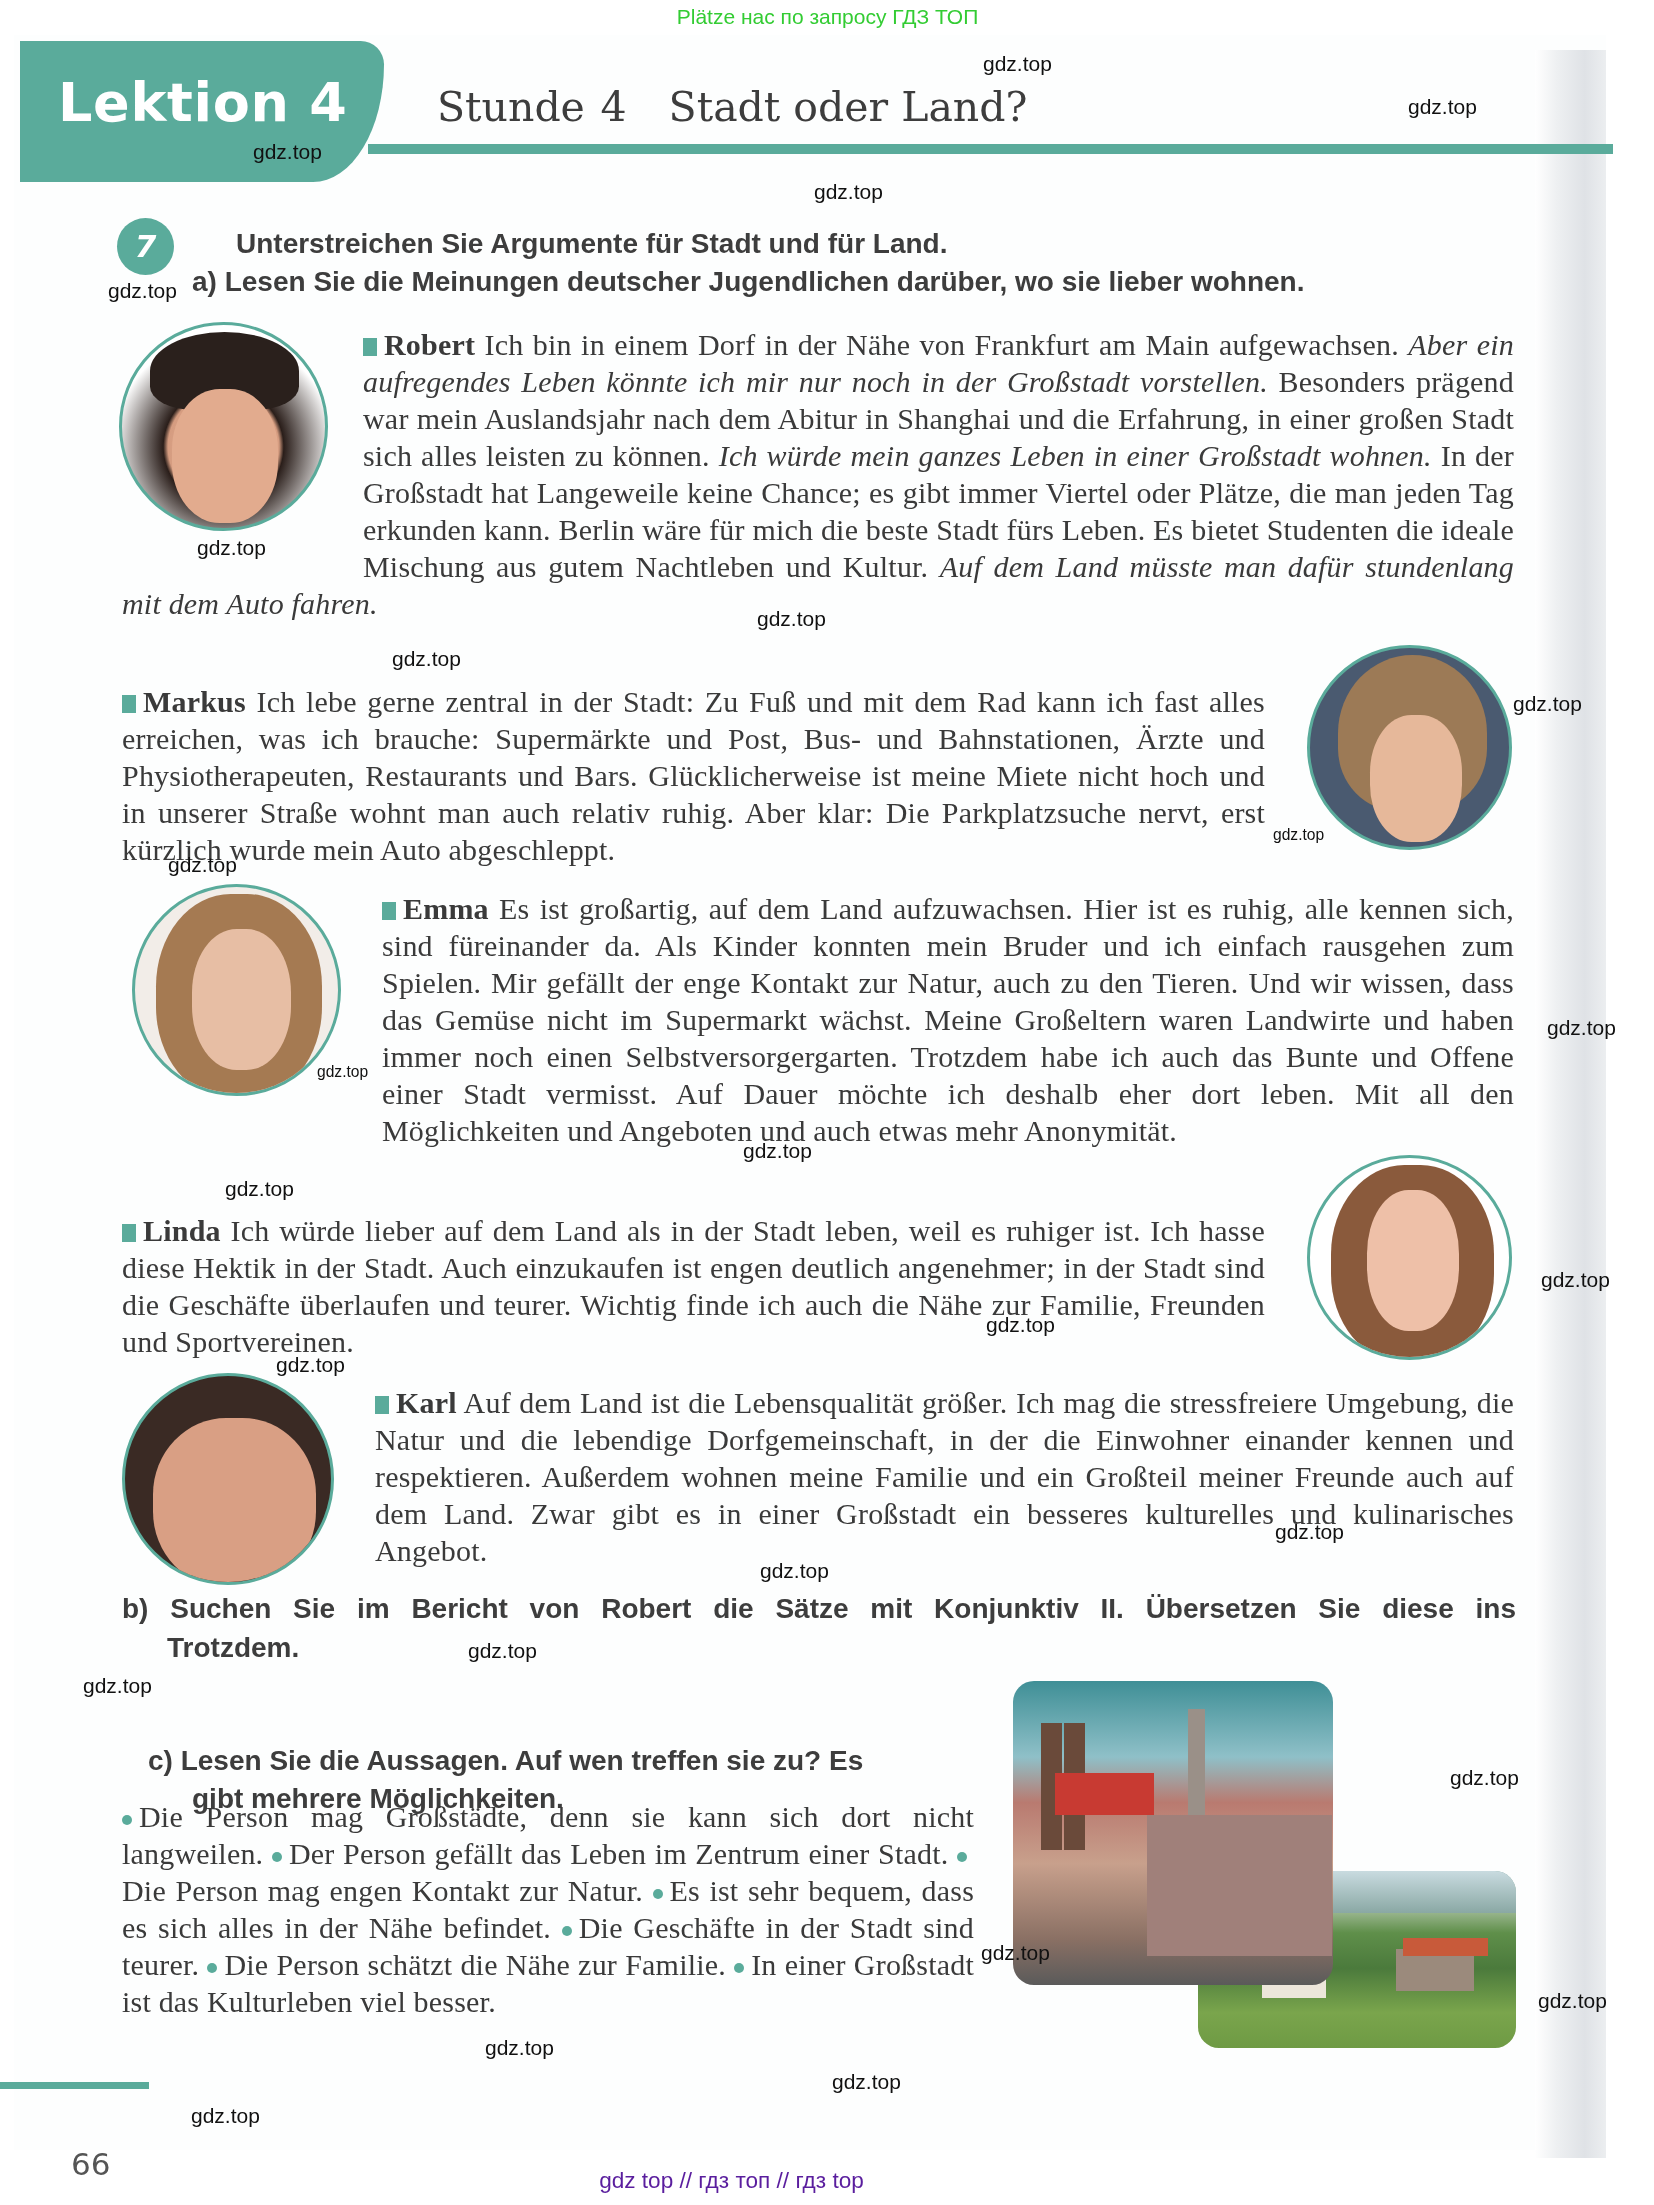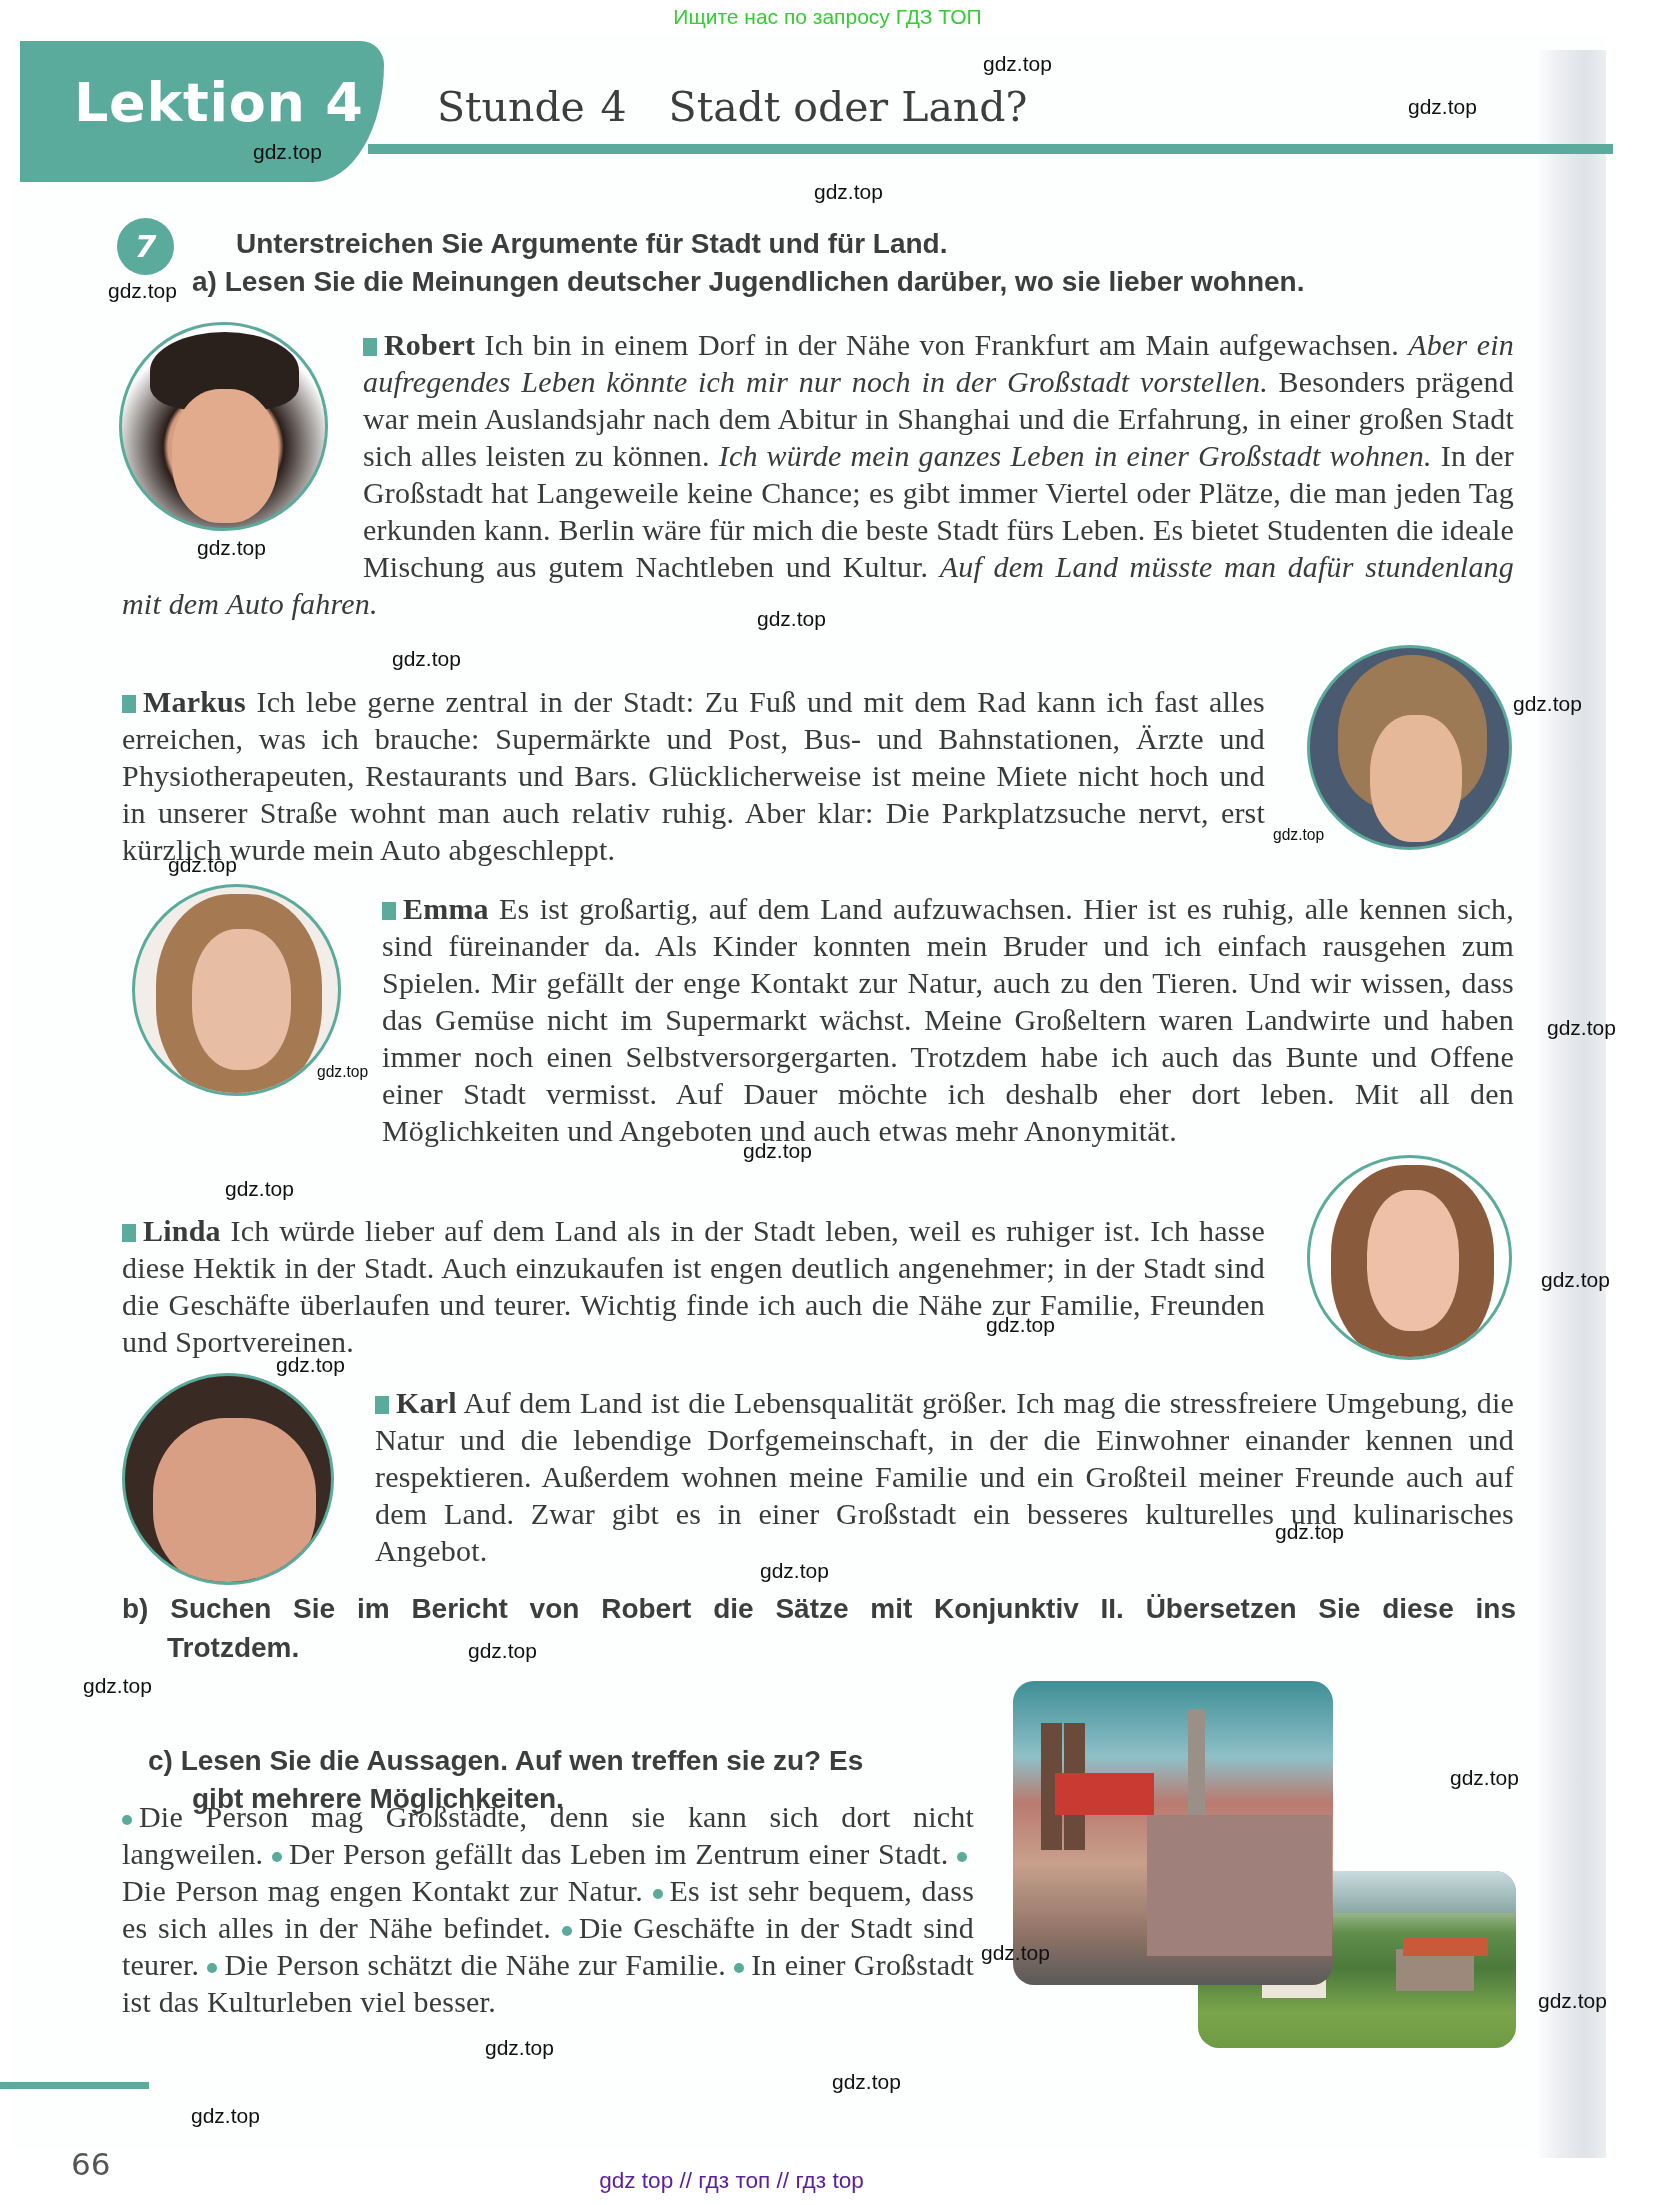--- a/index.html
+++ b/index.html
@@ -23,21 +23,21 @@
     background:linear-gradient(to right, #ffffff 0%, #eef0f2 30%, #dfe2e6 70%, #eceef0 100%);
   }
   .lesson-tab {
     left:20px; top:41px; width:364px; height:141px;
     background:#5aab9b;
     border-top-right-radius:28px;
     border-bottom-right-radius:85px 141px;
   }
   .lesson-title {
     left:58px; top:71px; font-family:"DejaVu Sans", sans-serif; font-weight:bold;
-    font-size:54px; color:#ffffff; letter-spacing:0.7px;margin-left:16px;
+    font-size:54px; color:#ffffff; letter-spacing:0.7px;
   }
   .header-rule {
     left:368px; top:144px; width:1245px; height:10px; background:#5aab9b;
   }
   .stunde {
     left:437px; top:83px; font-family:"DejaVu Serif", serif; font-size:41px; color:#3d3d3d;
   }
   .stunde .num { margin-left:15.6px; margin-right:42px; }
   .badge {
     left:117px; top:218px; width:57px; height:57px; border-radius:50%;
@@ -75,21 +75,21 @@
   .page-num-rule { left:0; top:2082px; width:149px; height:7px; background:#5aab9b; }
   .page-num { left:71px; top:2098px; font-size:31px; color:#555; font-family:"DejaVu Sans", sans-serif;margin-top:48px; }
   .footer-banner {
     left:0; top:2168px; width:1463px; text-align:center;
     color:#5a1e9e; font-family:"Liberation Sans", sans-serif; font-size:22.6px;
   }
 </style>
 </head>
 <body>
 
-<div class="abs top-banner">Ищите нас по запросу ГДЗ ТОП</div>
+<div class="abs top-banner">Plätze нас по запросу ГДЗ ТОП</div>
 
 <div class="abs page"></div>
 <div class="abs binding"></div>
 
 <div class="abs lesson-tab"></div>
 <div class="abs lesson-title">Lektion 4</div>
 <div class="abs header-rule"></div>
 <div class="abs stunde">
   <span>Stunde</span><span class="num">4</span><span>Stadt oder Land?</span>
 </div>

